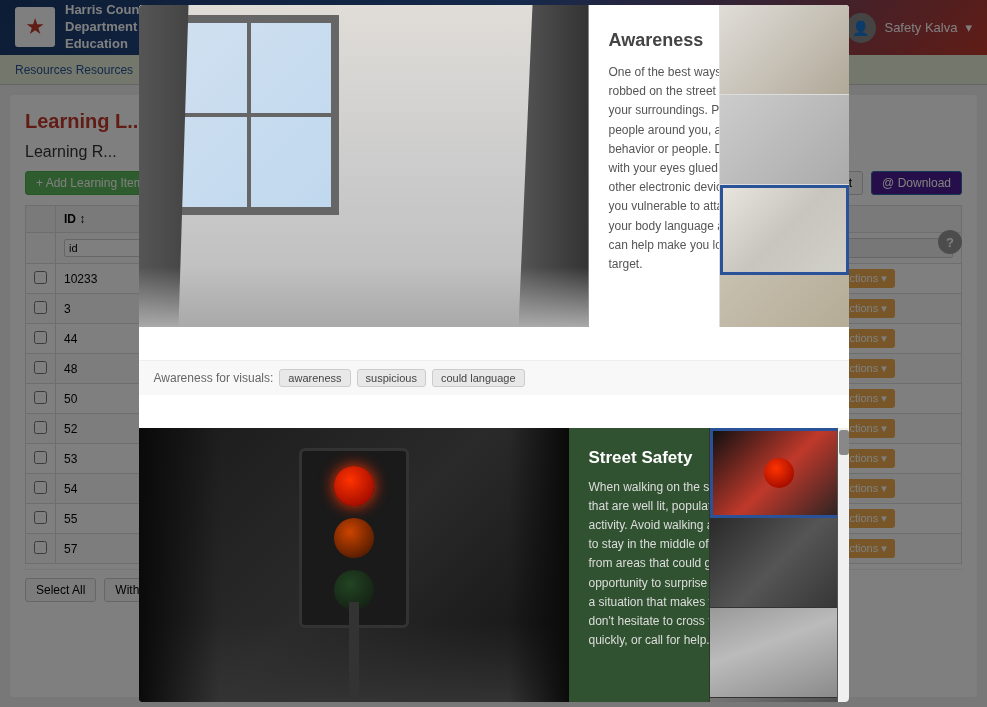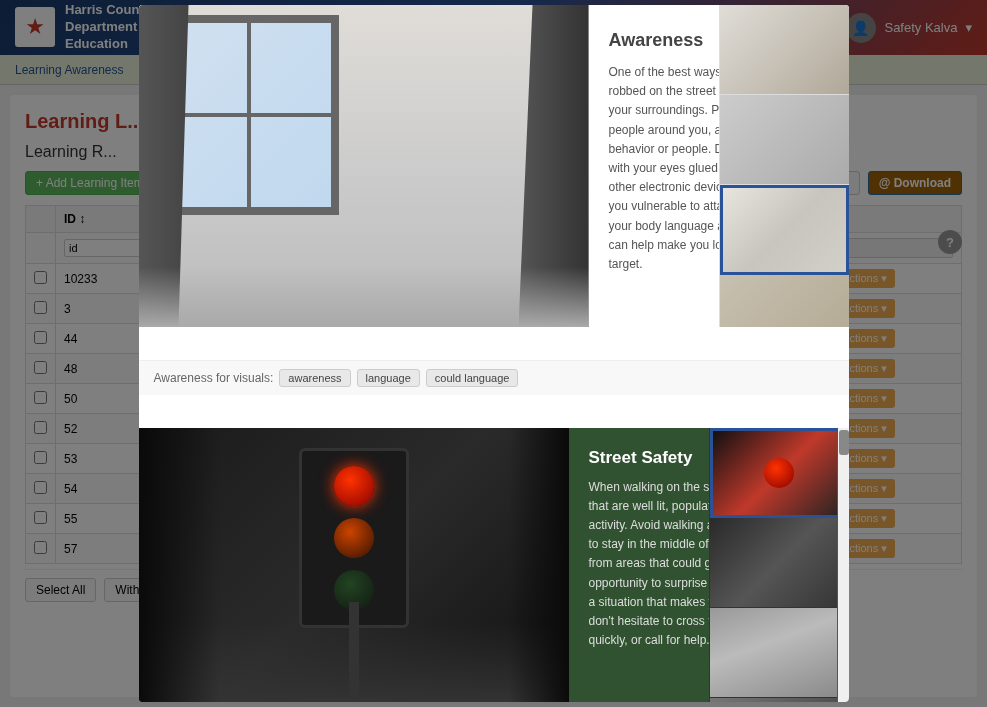--- a/index.html
+++ b/index.html
@@ -108,21 +108,21 @@
       border: 1px solid #ccc;
       border-radius: 3px;
       background: #f8f8f8;
       cursor: pointer;
       font-size: 12px;
       display: flex;
       align-items: center;
       gap: 4px;
     }
     .btn-green { background: #5cb85c; color: white; border-color: #4cae4c; }
-    .btn-blue { background: #a16207; color: white; border-color: #2e6da4; font-weight: bold; }
+    .btn-blue { background: #4c1d95; color: white; border-color: #2e6da4; }
 
     
     .table-container { overflow: auto; max-height: 400px; }
     table { width: 100%; border-collapse: collapse; font-size: 12px; }
     th { background: #f5f5f5; border: 1px solid #ddd; padding: 6px 8px; text-align: left; font-weight: bold; }
     td { border: 1px solid #ddd; padding: 5px 8px; }
     tr:nth-child(even) td { background: #fafafa; }
     .actions-btn {
       background: #f0ad4e;
       color: white;
@@ -378,21 +378,21 @@
 Department of
 Education</div>
     </div>
     <div class="header-right">
       <div class="avatar-circle">👤</div>
       <span>Safety Kalva</span>
       <span>▾</span>
     </div>
   </div>
   <div class="nav-bar">
-    <a href="#">Learning Awareness</a>
+    <a href="#">Resources Resources</a>
   </div>
 </div>
 
 <div class="main-content">
   <div class="page-title">Learning L...</div>
   <div class="section-title">Learning R...</div>
 
   <div class="toolbar">
     <button class="btn btn-green">+ Add Learning Item</button>
     <button class="btn">Select All</button>
@@ -602,21 +602,21 @@
         </div>
         <div class="thumb thumb-bg4">
           <div style="width:100%;height:100%;background:linear-gradient(135deg,#c8c0b0 0%,#b0a890 100%);"></div>
         </div>
       </div>
     </div>
 
     <div class="keywords-bar">
       <span>Awareness for visuals:</span>
       <span class="keyword-tag">awareness</span>
-      <span class="keyword-tag">language</span>
+      <span class="keyword-tag">suspicious</span>
       <span class="keyword-tag">could language</span>
     </div>
 
     <div class="card-street" style="position:relative;">
 
       <div class="card-street-image">
 
         <div style="position:absolute;top:20px;left:50%;transform:translateX(-50%);width:110px;height:180px;background:#1a1a1a;border-radius:6px;display:flex;flex-direction:column;align-items:center;justify-content:center;gap:12px;border:3px solid #333;">
           <div style="width:40px;height:40px;border-radius:50%;background:radial-gradient(circle at 40% 35%, #ff3300, #880000);box-shadow:0 0 15px #ff3300;"></div>
           <div style="width:40px;height:40px;border-radius:50%;background:radial-gradient(circle at 40% 35%, #cc4400, #331100);"></div>

